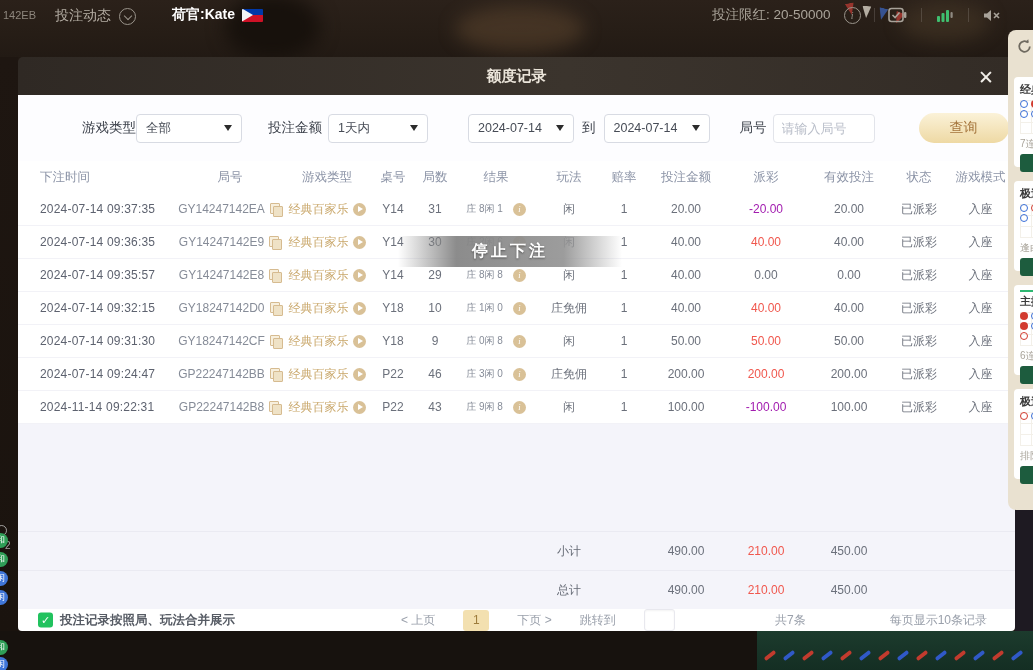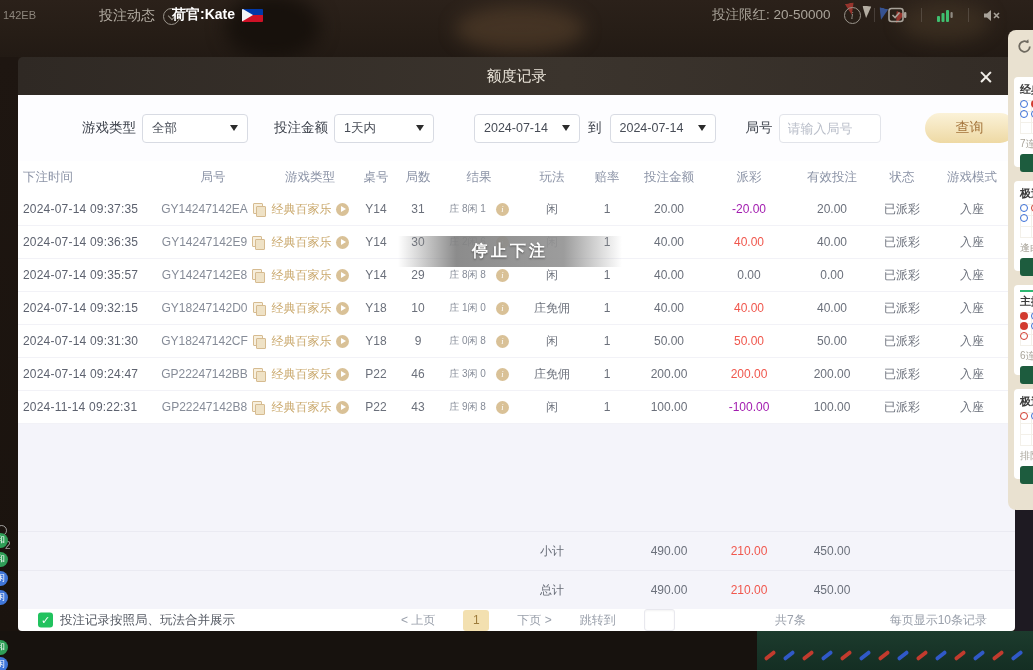--- a/index.html
+++ b/index.html
@@ -21,21 +21,21 @@
   .dash { position:absolute; width:4px; height:13px; border-radius:2px; transform:rotate(52deg); }
   .bubble { position:absolute; width:15px; height:15px; border-radius:50%; color:#fff; font-size:9px;
     display:flex; align-items:center; justify-content:center; }
   .bubble.g { background:#2f9e57; } .bubble.b { background:#4076d8; }
   .ring { position:absolute; left:-4px; top:468px; width:11px; height:11px; border:1.5px solid #d8d8d8; border-radius:50%; opacity:.7;}
   .digit2 { position:absolute; left:5px; top:483px; color:#cfcfcf; font-size:10px; opacity:.75;}
 
   
   .topbar { position:absolute; left:0; top:0; width:1033px; height:30px; z-index:3; }
   .stream-id { position:absolute; left:3px; top:9px; color:#8d867d; font-size:11px; }
-  .bet-dyn { position:absolute; left:55px; top:7px; color:#b5aea4; font-size:14px; display:flex; align-items:center; gap:8px;margin-left:44px;}
+  .bet-dyn { position:absolute; left:55px; top:7px; color:#b5aea4; font-size:14px; display:flex; align-items:center; gap:8px;}
   .chev-circ { width:17px; height:17px; border:1.5px solid #9a948b; border-radius:50%; position:relative; }
   .chev-circ::after { content:""; position:absolute; left:4.5px; top:4px; width:5px; height:5px;
     border-right:1.5px solid #9a948b; border-bottom:1.5px solid #9a948b; transform:rotate(45deg); }
   .dealer { position:absolute; left:172px; top:6px; color:#fff; font-weight:bold; font-size:14px;
     display:flex; align-items:center; gap:7px; }
   .ph-flag { width:21px; height:13px; position:relative; overflow:hidden; border-radius:1px;
     background:linear-gradient(180deg,#0038a8 50%,#ce1126 50%); }
   .ph-flag::before { content:""; position:absolute; left:0; top:0; width:11px; height:13px;
     background:#f4f4f4; clip-path:polygon(0 0,100% 50%,0 100%); }
   .tb-right { position:absolute; left:712px; top:0; height:30px; display:flex; align-items:center; gap:13px; }
@@ -47,38 +47,38 @@
 
   
   .modal { position:absolute; left:18px; top:57px; width:997px; height:574px; z-index:4;
     display:flex; flex-direction:column; border-radius:5px 5px 4px 4px; overflow:hidden; }
   .m-head { height:38px; background:linear-gradient(90deg,#2f2924,#3b342d 55%,#332c26); position:relative;
     display:flex; justify-content:center; }
   .tab { width:210px; height:38px; display:flex; align-items:center; justify-content:center;
     font-size:15px; cursor:pointer; }
   .tab.active { width:232px; background:linear-gradient(180deg,#f9f0d9,#e9d5a3);
     clip-path:polygon(32px 0,200px 0,232px 100%,0 100%); color:#4a3a20; font-weight:bold; }
-  .tab.inactive { color:#ebe5da; }
+  .tab.inactive { color:#ebe5da;font-weight:bold; }
   .m-close { position:absolute; right:16px; top:7px; width:26px; height:26px; color:#f2efe9;
     font-size:19px; display:flex; align-items:center; justify-content:center; cursor:pointer; }
 
   .m-filter { height:66px; background:#fdfdff; display:flex; align-items:center; padding-left:64px; }
   .f-label { font-size:13.5px; color:#3c414b; white-space:nowrap; }
   .sel { height:29px; background:#fff; border:1px solid #d8dbe3; border-radius:4px; display:flex;
     align-items:center; justify-content:space-between; padding:0 9px; font-size:12.5px; color:#474c56; cursor:pointer; }
   .caret { width:0; height:0; border-left:4.5px solid transparent; border-right:4.5px solid transparent;
     border-top:6px solid #2c2c2c; margin-left:6px; }
   .f-input { height:29px; width:102px; border:1px solid #e2e4ea; border-radius:4px; padding:0 8px;
     font-size:13px; color:#474c56; outline:none; font-family:inherit; }
   .f-input::placeholder { color:#b9bec9; }
   .q-btn { margin-left:44px; width:90px; height:30px; border:none; border-radius:15px; cursor:pointer;
     background:linear-gradient(180deg,#fbf2d8,#eed9a4); color:#a4743b; font-size:14px; font-family:inherit; }
 
   .grid { display:grid; grid-template-columns:140px 104px 90px 42px 42px 80px 66px 44px 80px 80px 86px 54px 1fr;
-    padding-left:3px; align-items:center; }
+    padding-left:20px; align-items:center; }
   .m-thead { height:32px; background:#fff; font-size:12.5px; color:#8b93a6; }
   .cell { display:flex; align-items:center; justify-content:center; }
   .cell.left { justify-content:flex-start; padding-left:2px; }
   .m-rows { background:#fff; position:relative; }
   .row { height:33px; border-bottom:1px solid #f2f2f7; font-size:12px; color:#6b707b; }
   .t-time { color:#5d626f; letter-spacing:.2px; }
   .t-round { color:#868c98; margin-right:5px; }
   .t-game { color:#c9a76a; margin-right:4px; }
   .play-ic { width:13px; height:13px; border-radius:50%; background:#d9c197; position:relative; cursor:pointer; }
   .play-ic::after { content:""; position:absolute; left:5px; top:3.5px; width:0; height:0;
@@ -97,21 +97,21 @@
 
   .summary { flex:1; background:#f4f4fa; display:flex; flex-direction:column; }
   .sum-spacer { flex:1; }
   .sum-row { height:39px; font-size:12px; color:#6b707b; border-top:1px solid #eaeaf2; }
   .sum-label { color:#666b76; }
 
   .m-footer { height:22px; background:#fff; position:relative; font-size:12px; color:#9aa0ab; }
   .merge { position:absolute; left:20px; top:50%; transform:translateY(-50%); display:flex; align-items:center; gap:7px; cursor:pointer;}
   .cb { width:15px; height:15px; background:#21c25e; border-radius:3px; color:#fff; font-size:11px;
     display:flex; align-items:center; justify-content:center; }
-  .merge-label { color:#565b64; font-size:12.5px; }
+  .merge-label { color:#565b64; font-size:12.5px;font-weight:bold; }
   .pager { position:absolute; left:383px; top:50%; transform:translateY(-50%); display:flex; align-items:center; gap:28px; }
   .page-box { width:26px; height:21px; background:#f3e0b0; border-radius:3px; color:#9d7c3c;
     display:flex; align-items:center; justify-content:center; cursor:pointer; }
   .jump-input { width:31px; height:22px; border:1px solid #e8e8ee; border-radius:3px; box-shadow:inset 0 1px 2px rgba(0,0,0,.05); }
   .pg-btn { cursor:pointer; }
   .count-total { position:absolute; left:757px; top:50%; transform:translateY(-50%); }
   .per-page { position:absolute; right:28px; top:50%; transform:translateY(-50%); }
 
   .toast { position:absolute; left:380px; top:179px; width:224px; height:31px; z-index:6;
     display:flex; align-items:center; justify-content:center; color:#fff; font-size:16px; font-weight:bold;
@@ -298,21 +298,21 @@
 <div class="modal">
   <div class="m-head">
     <div class="tab inactive">
       <span>额度记录</span>
     </div>
     <div class="m-close">✕</div>
   </div>
 
   <div class="m-filter">
     <span class="f-label">游戏类型</span>
-    <div class="sel" style="width:106px;margin-left:6px">
+    <div class="sel" style="width:106px;">
       <span>全部</span>
         <span class="caret"></span>
     </div>
     <span class="f-label" style="margin-left:26px">投注金额</span>
     <div class="sel" style="width:100px;margin-left:6px">
       <span>1天内</span>
         <span class="caret"></span>
     </div>
     <div class="sel" style="width:106px;margin-left:40px">
       <span>2024-07-14</span>

